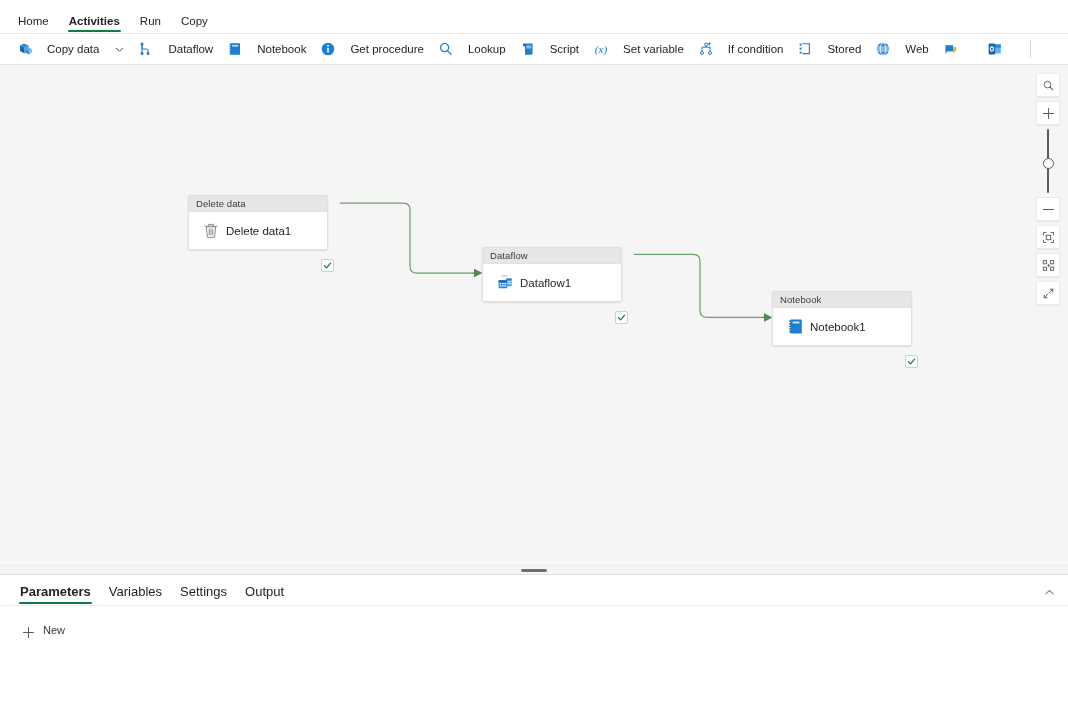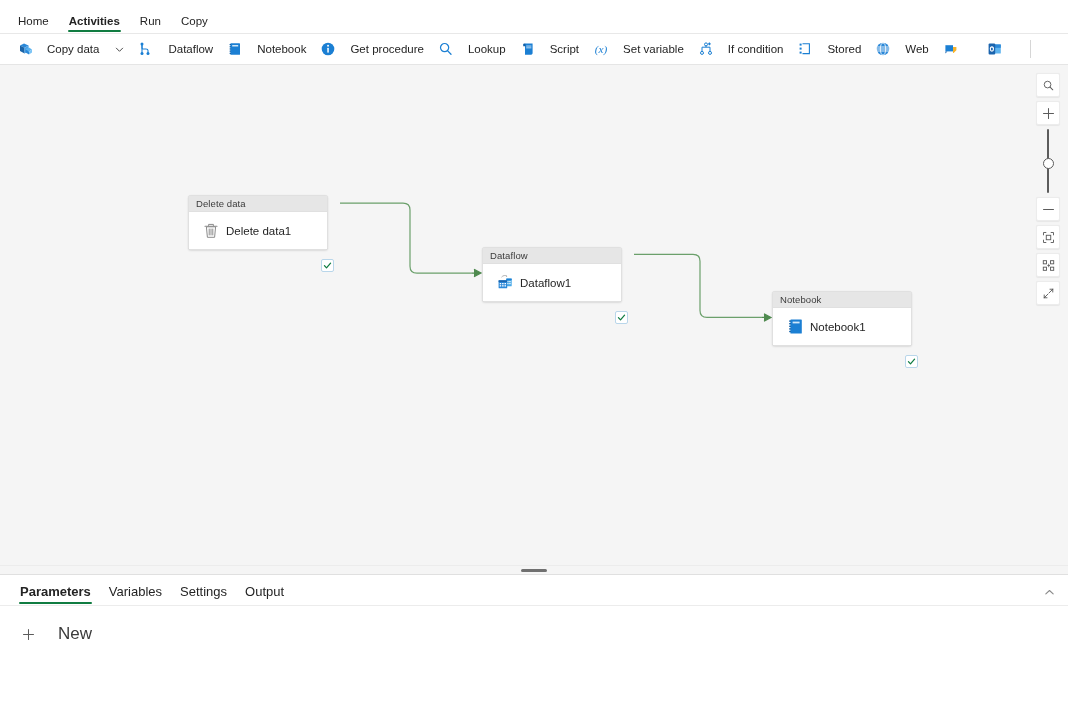--- a/index.html
+++ b/index.html
@@ -234,22 +234,22 @@
     left: 7px; right: 7px; bottom: 1px;
     height: 2px;
     background: #107c41;
     border-radius: 1px;
   }
   .panel-divider {
     height: 1px; background: #ececec; width: 100%;
   }
   .panel-body { padding: 14px 0 0 14px; }
   .new-btn {
-    display: inline-flex; align-items: center; gap: 22px;
-    font-size: 17px; color: #3b3b3b;
+    display: inline-flex; align-items: flex-start; gap: 7px;
+    font-size: 11px; color: #3b3b3b;
     padding: 4px 6px; border-radius: 3px; cursor: pointer;
   }
   .panel-collapse {
     position: absolute;
     right: 10px; top: 8px;
     width: 18px; height: 18px;
     display: flex; align-items: center; justify-content: center;
     cursor: pointer;
   }
 </style>

